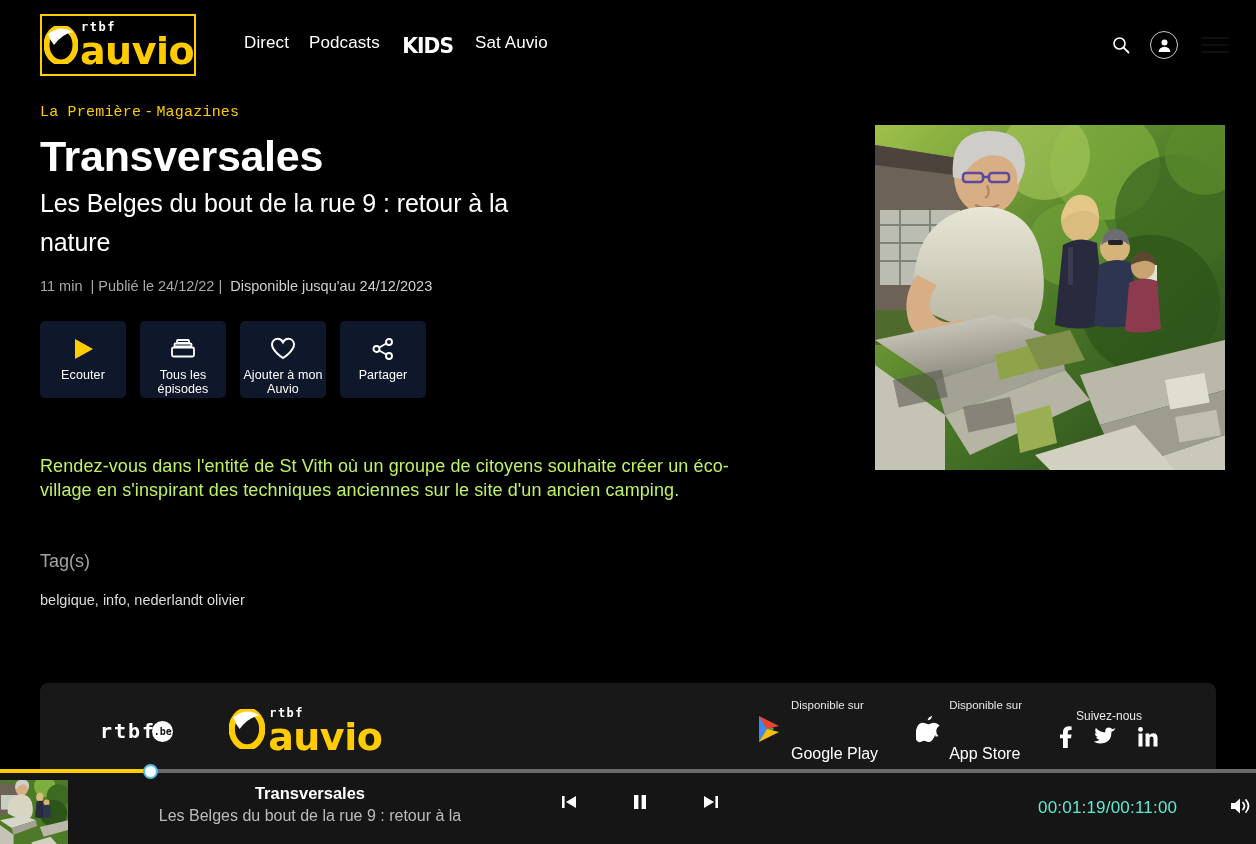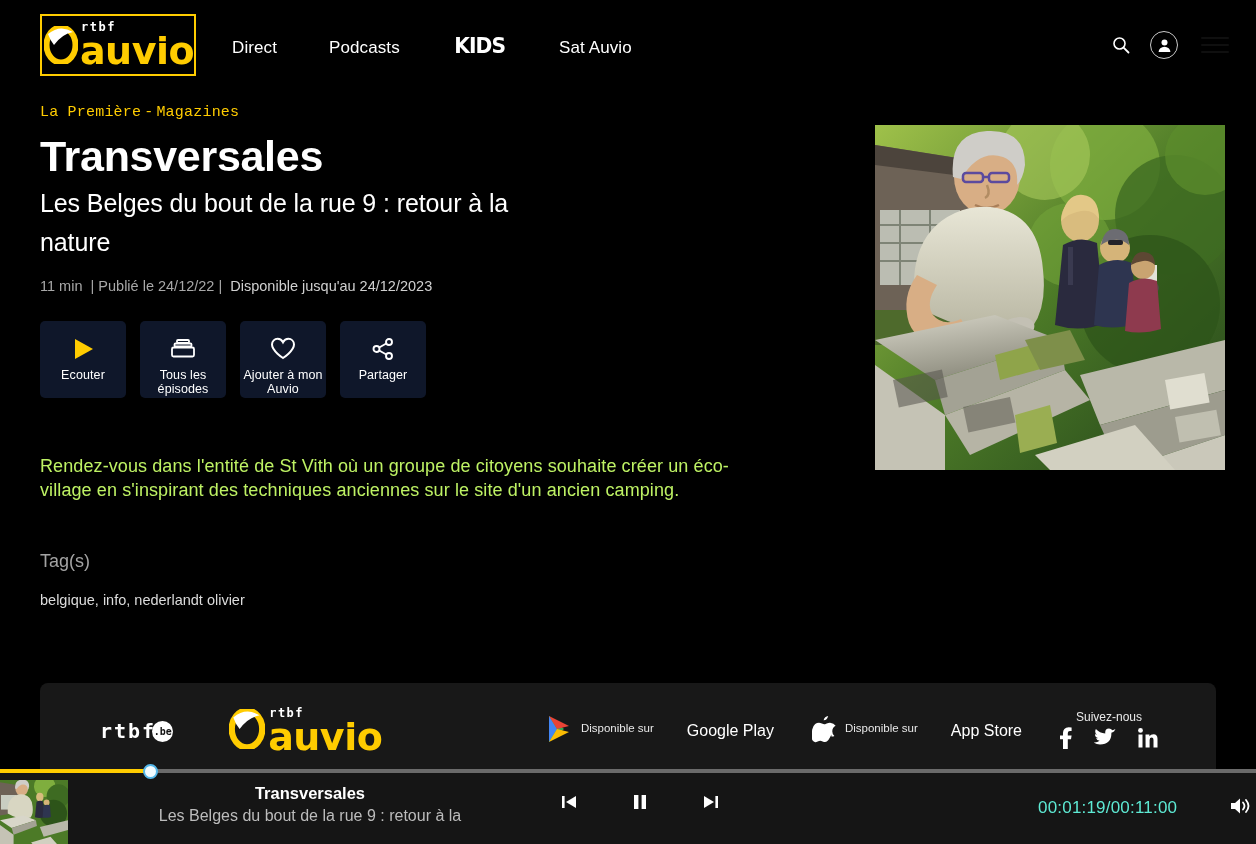--- a/index.html
+++ b/index.html
@@ -32,21 +32,21 @@
   .logo-rtbf {
     font-size: 12px; letter-spacing: 1.5px; color: #fff; font-weight: 700;
     font-family: "DejaVu Sans Mono", monospace; margin-bottom: 1px; margin-left: 1px;
   }
   .logo-auvio {
     font-size: 38px; font-weight: 700; color: #ffcc00;
     letter-spacing: -0.5px; line-height: 0.9;
     font-family: "DejaVu Sans", sans-serif;
   }
 
-  .nav { display: flex; align-items: flex-end; gap: 52px; margin-left: 36px; }
+  .nav { display: flex; align-items: flex-start; gap: 20px; margin-left: 48px; }
   .nav-item {
     font-size: 17px; color: #fff; font-weight: 400; cursor: pointer;
     letter-spacing: 0.1px;
   }
   .nav-kids {
     font-size: 22px; font-weight: 900; color: #fff;
     letter-spacing: -1px; font-family: "DejaVu Sans", sans-serif;
     transform: scaleX(0.92); cursor: pointer;
   }
 
@@ -133,21 +133,21 @@
   }
   .footer-auvio { display: flex; align-items: center; gap: 3px; }
 
   .footer-right {
     margin-left: auto; margin-right: 58px;
     display: flex; align-items: center; gap: 0px;
   }
   .store-badge {
     display: flex; align-items: center; gap: 9px; cursor: pointer; margin-right: 38px;
   }
-  .store-text { display: flex; flex-direction: row; line-height: 1.15; gap: 33px; }
+  .store-text { display: flex; flex-direction: column; line-height: 1.15; gap: 33px; }
   .store-small { font-size: 11.5px; color: #e8e8e8; }
   .store-big { font-size: 16px; color: #fff; }
 
   .follow { display: flex; flex-direction: column; align-items: center; }
   .follow-label { font-size: 12px; color: #eaeaea; margin-bottom: 3px; }
   .social-row { display: flex; align-items: center; gap: 22px; }
   .social { cursor: pointer; }
 
   
   .player {

